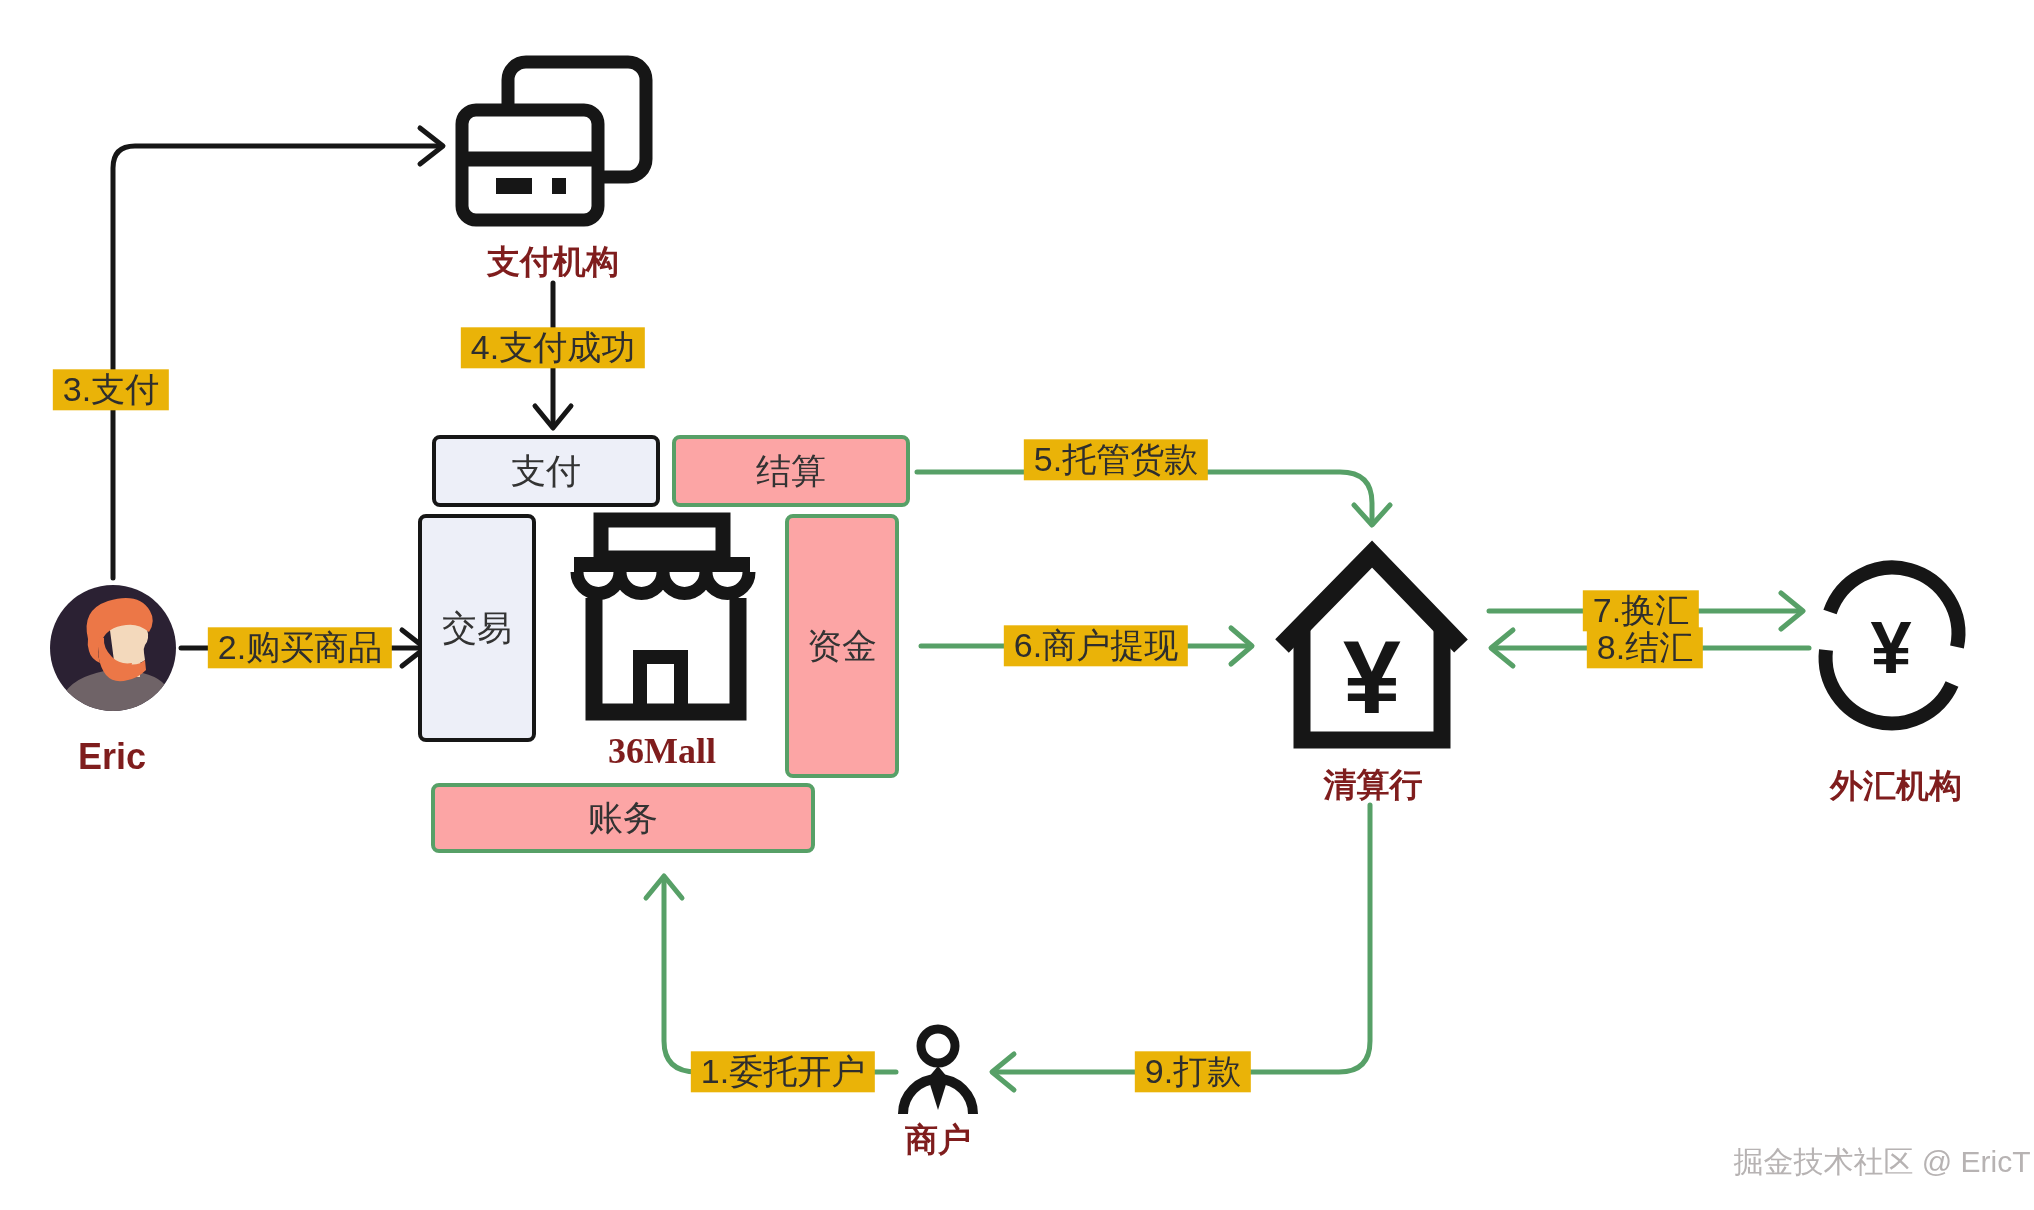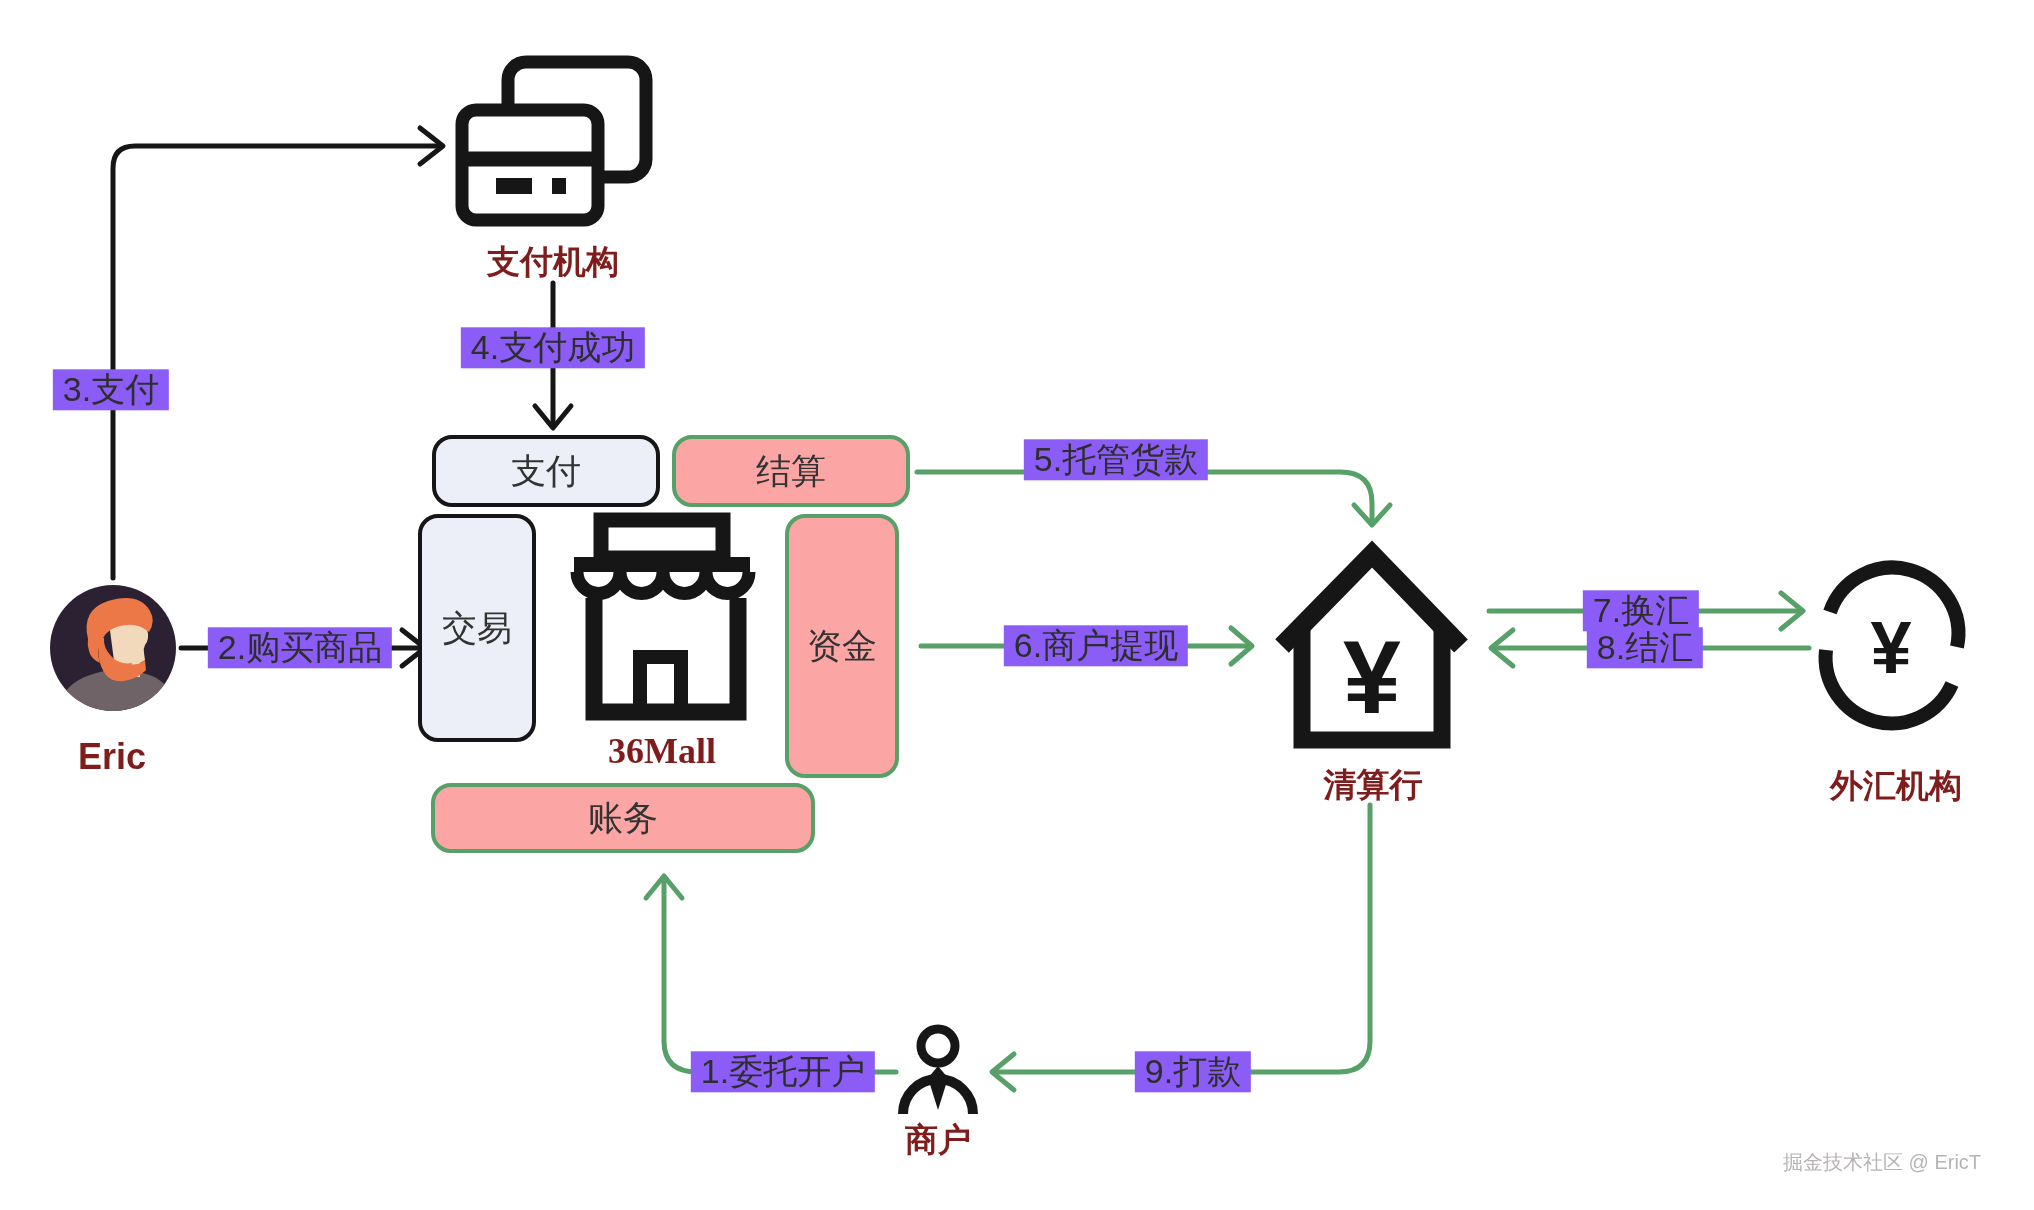--- a/index.html
+++ b/index.html
@@ -13,50 +13,50 @@
   .layer{position:absolute;left:0;top:0;}
   .lbl{
     position:absolute;
     transform:translate(-50%,-50%);
     white-space:nowrap;
     color:#2e2e2e;
     font-size:34px;
     line-height:1.1;
   }
   .flow-label{
-    background:#8b5cf6;
+    background:#eab308;
     padding:2px 10px;
   }
   .entity-label{
     font-weight:bold;
     color:#7f1d1d;
     font-size:33px;
   }
   .box{
     position:absolute;
     box-sizing:border-box;
-    border-radius:20px;
+    border-radius:8px;
     display:flex;
     align-items:center;
     justify-content:center;
     font-size:35px;
     color:#333;
   }
   .box-dark{
     border:4px solid #161616;
     background:#edeff8;
   }
   .box-green{
     border:4px solid #57a067;
     background:#fca5a5;
   }
   .watermark{
     position:absolute;
     transform:translate(-50%,-50%);
-    font-size:20px;
+    font-size:30px;
     color:#b7b3b3;
     text-shadow:1px 1px 0 #ffffff;
     white-space:nowrap;
   }
 </style>
 </head>
 <body>
 
 <div class="canvas">
 

